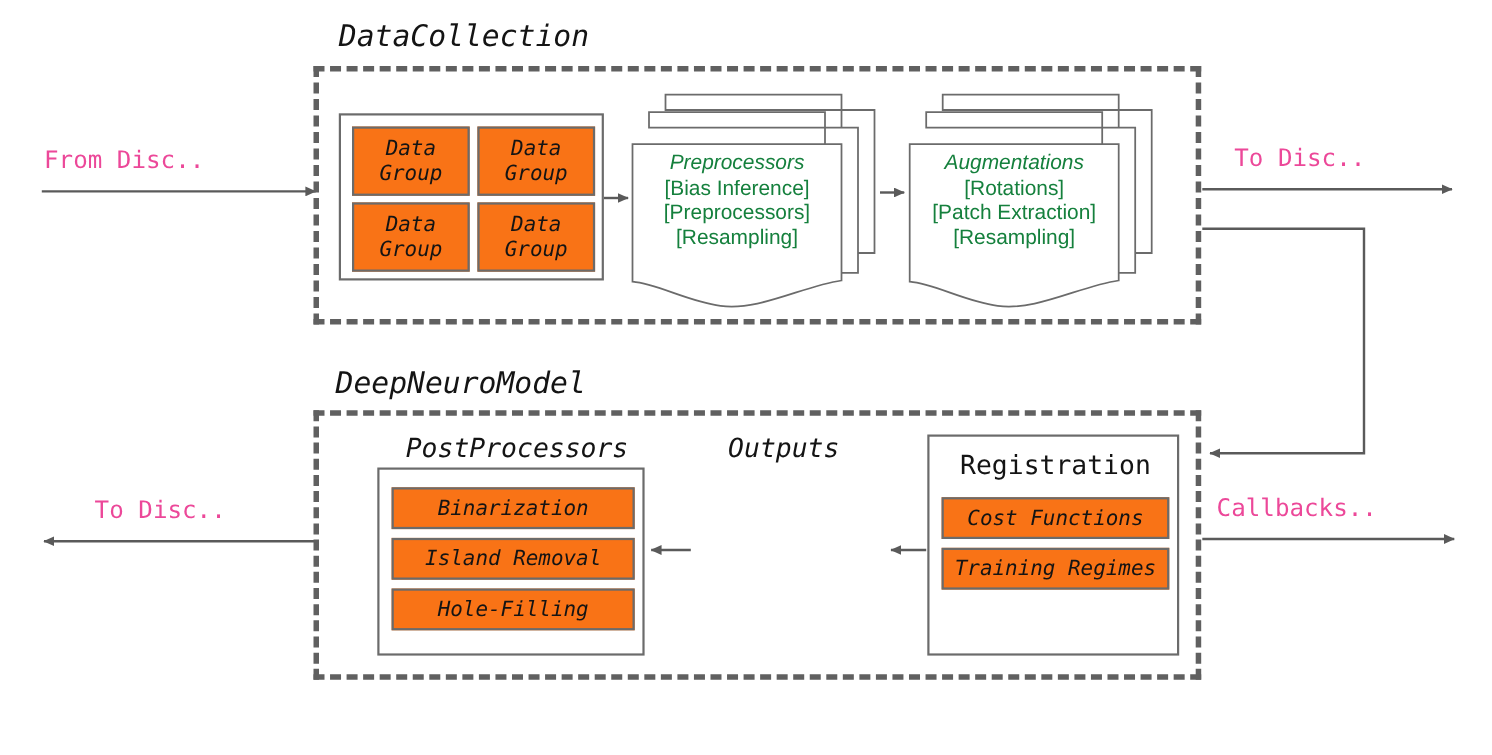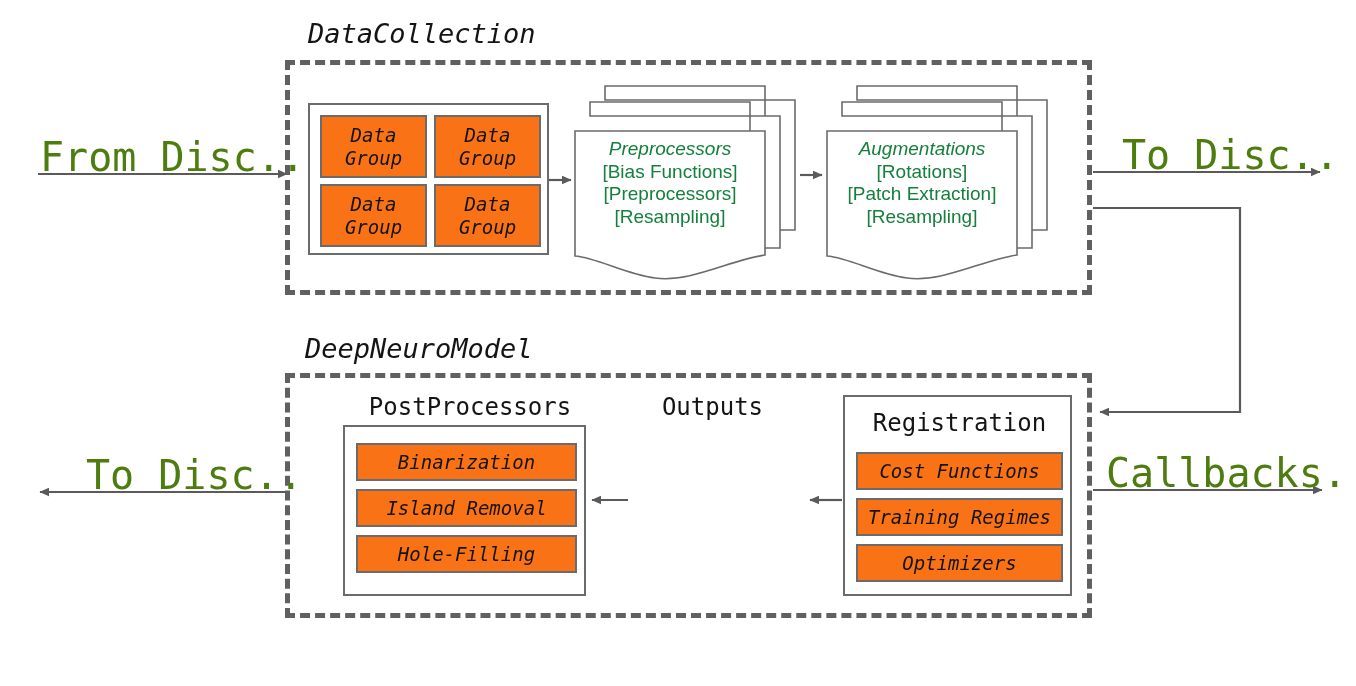--- a/index.html
+++ b/index.html
@@ -53,33 +53,34 @@
     font-style: italic;
     font-size: 19px;
     line-height: 22px;
     color: #141414;
   }
   .cell.two-line { line-height: 23px; }
 
   
   .caption {
     font-family: "DejaVu Sans Mono", monospace;
+    font-style: italic;
     font-size: 24px;
     color: #141414;
     white-space: nowrap;
     text-align: center;
   }
   .caption.upright { font-style: normal; }
 
   
   .edge-label {
     font-family: "DejaVu Sans Mono", monospace;
     font-style: normal;
-    font-size: 40px;
-    color: #4d7c0f;
+    font-size: 22px;
+    color: #ec4899;
     white-space: nowrap;
   }
 
   
   .doc-text {
     position: absolute;
     text-align: center;
     font-family: "Liberation Sans", sans-serif;
     font-size: 19px;
     line-height: 22.5px;
@@ -147,21 +148,21 @@
     </div>
   </div>
 
   <svg class="abs" style="left:570px; top:78px; width:235px; height:205px;" viewBox="0 0 235 205">
     <path d="M35,22 L225,22 L225,152 L195,152 L195,8 L35,8 Z" fill="#ffffff" stroke="#6b6b6b" stroke-width="1.6"></path>
     <path d="M20,38 L210,38 L210,170 L180,170 L180,24 L20,24 Z" fill="#ffffff" stroke="#6b6b6b" stroke-width="1.6"></path>
     <path d="M5,53 L195,53 L195,177 C160,182 120,205 85,200 C55,196 28,180 5,178 Z" fill="#ffffff" stroke="#6b6b6b" stroke-width="1.6"></path>
   </svg>
   <div class="doc-text" style="left:575px; top:138px; width:190px;">
     <span class="ttl">Preprocessors</span>
-    <span class="itm">[Bias Functions]</span>
+    <span class="itm">[Bias Inference]</span>
     <span class="itm">[Preprocessors]</span>
     <span class="itm">[Resampling]</span>
   </div>
 
   <svg class="abs" style="left:822px; top:78px; width:235px; height:205px;" viewBox="0 0 235 205">
     <path d="M35,22 L225,22 L225,152 L195,152 L195,8 L35,8 Z" fill="#ffffff" stroke="#6b6b6b" stroke-width="1.6"></path>
     <path d="M20,38 L210,38 L210,170 L180,170 L180,24 L20,24 Z" fill="#ffffff" stroke="#6b6b6b" stroke-width="1.6"></path>
     <path d="M5,53 L195,53 L195,177 C160,182 120,205 85,200 C55,196 28,180 5,178 Z" fill="#ffffff" stroke="#6b6b6b" stroke-width="1.6"></path>
   </svg>
   <div class="doc-text" style="left:827px; top:138px; width:190px;">
@@ -191,23 +192,20 @@
   <div class="caption abs" style="left:625px; top:393px; width:175px;">Outputs</div>
 
   <div class="rect abs" style="left:843px; top:395px; width:229px; height:201px;">
     <div class="caption upright abs" style="left:0px; top:12px; width:229px;">Registration</div>
     <div class="cell abs" style="left:11px; top:55px; width:207px; height:38px;">
       <span>Cost Functions</span>
     </div>
     <div class="cell abs" style="left:11px; top:101px; width:207px; height:38px;">
       <span>Training Regimes</span>
     </div>
-    <div class="cell abs" style="left:11px; top:147px; width:207px; height:38px;">
-      <span>Optimizers</span>
-    </div>
   </div>
 
   <div class="edge-label abs" style="left:40px; top:134px;">From Disc..</div>
 
   <div class="edge-label abs" style="left:1122px; top:132px;">To Disc..</div>
 
   <div class="edge-label abs" style="left:86px; top:452px;">To Disc..</div>
 
   <div class="edge-label abs" style="left:1106px; top:450px;">Callbacks..</div>
 

